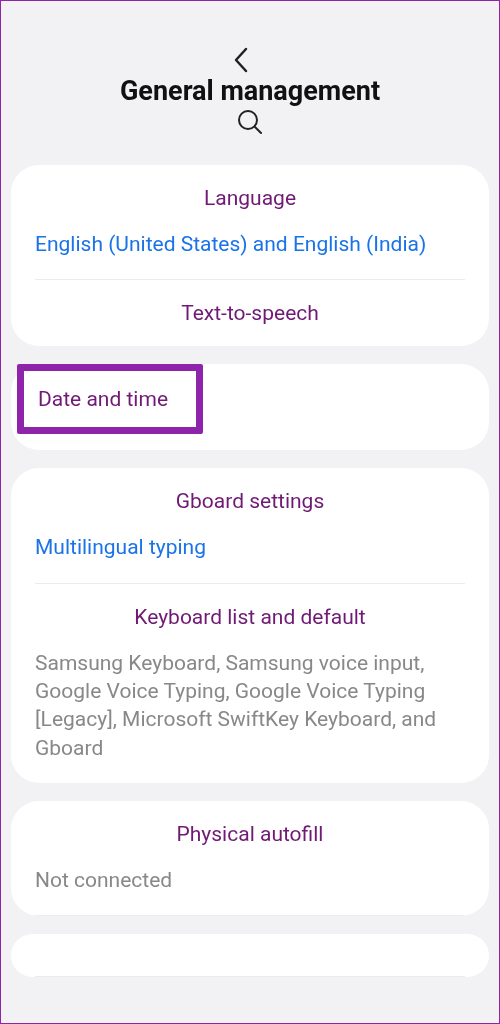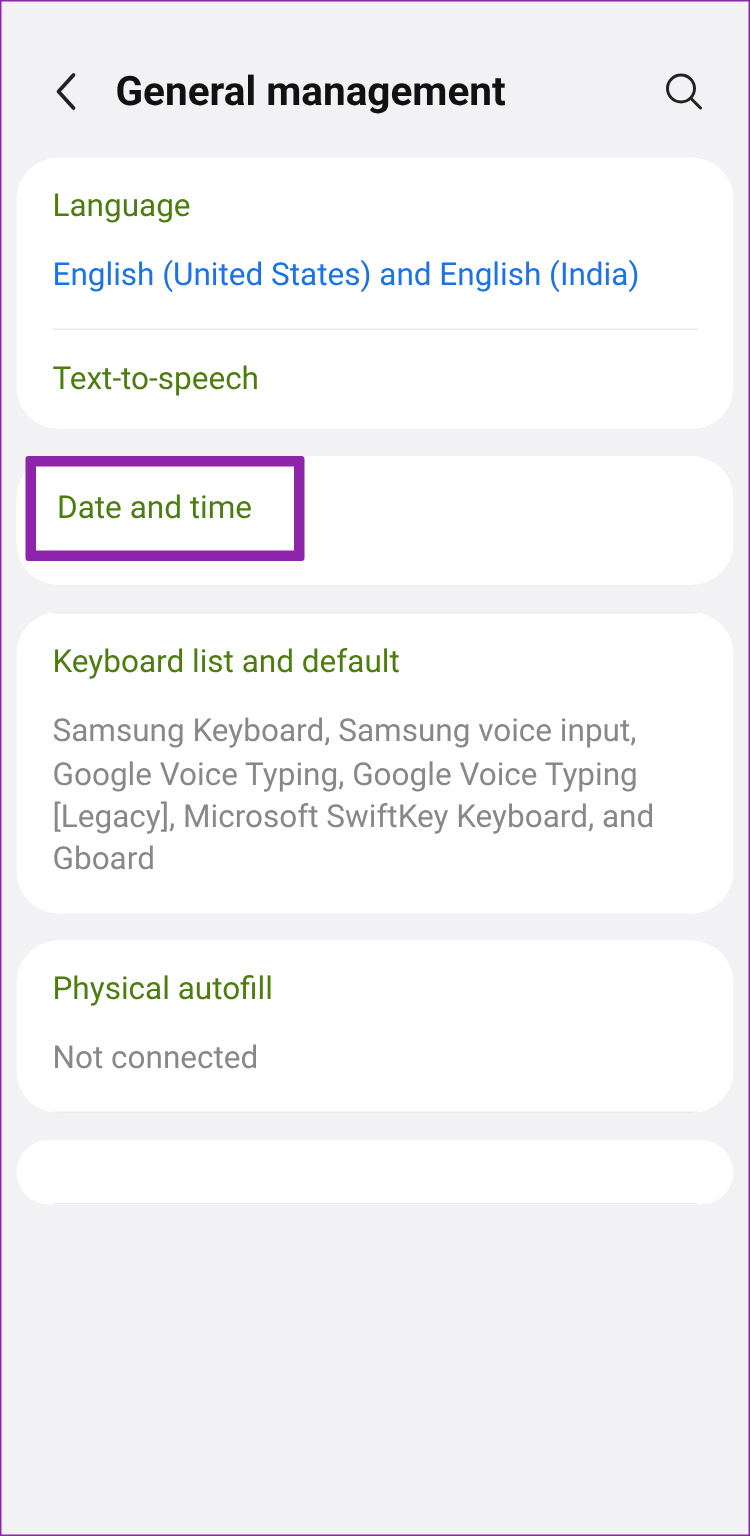--- a/index.html
+++ b/index.html
@@ -12,20 +12,21 @@
       background: #f2f2f4;
       width: 500px;
       height: 1024px;
       overflow: hidden;
       border: 1px solid #8e24aa;
     }
     .header {
       display: flex;
       align-items: center;
       padding: 44px 28px 28px 28px;
+      flex-direction: column;
     }
     .back-icon {
       width: 30px;
       height: 30px;
       display: flex;
       align-items: center;
       justify-content: center;
       margin-right: 18px;
       cursor: pointer;
     }
@@ -56,22 +57,23 @@
       border-radius: 28px;
       margin: 0 10px 18px 10px;
       overflow: hidden;
     }
     .item {
       padding: 21px 24px;
       cursor: pointer;
     }
     .item-title {
       font-size: 21px;
-      color: #4d7c0f;
+      color: #701a75;
       font-weight: 400;
+      text-align: center;
     }
     .item-subtitle {
       font-size: 21px;
       color: #888;
       margin-top: 20px;
       line-height: 1.35;
     }
     .item-subtitle.blue {
       color: #1a73e8;
     }
@@ -128,20 +130,24 @@
 
 <div class="card-highlighted">
   <div class="highlight-box">
     <div>
       <div class="item-title">Date and time</div>
     </div>
   </div>
 </div>
 
 <div class="card">
+  <div class="item">
+    <div class="item-title">Gboard settings</div>
+    <div class="item-subtitle blue">Multilingual typing</div>
+  </div>
   <div class="divider"></div>
   <div class="item">
     <div class="item-title">Keyboard list and default</div>
     <div class="item-subtitle">Samsung Keyboard, Samsung voice input, Google Voice Typing, Google Voice Typing [Legacy], Microsoft SwiftKey Keyboard, and Gboard</div>
   </div>
 </div>
 
 <div class="card">
   <div class="item">
     <div class="item-title">Physical autofill</div>

